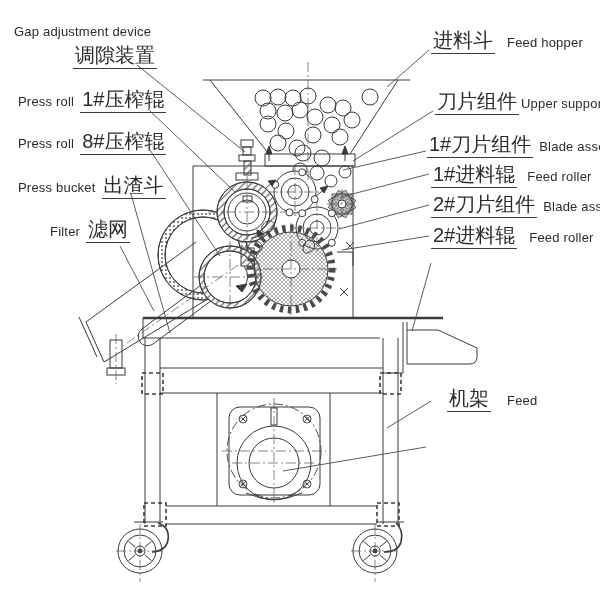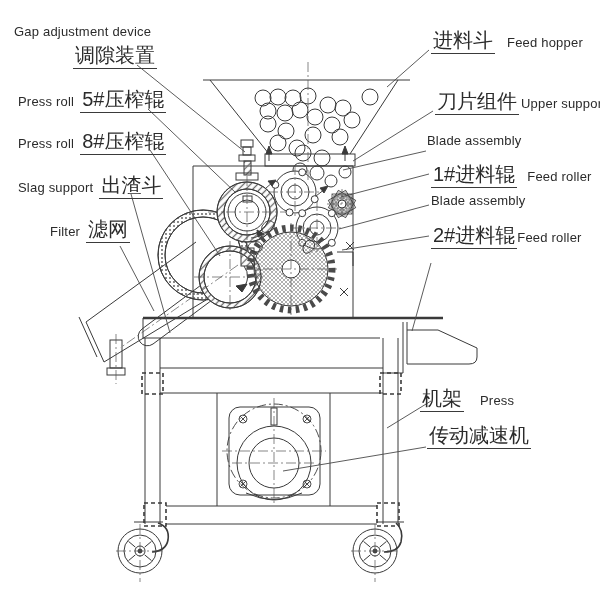--- a/index.html
+++ b/index.html
@@ -303,58 +303,57 @@
 
 <div class="lbl" style="left:14px;top:24px">
   <span class="en">Gap adjustment device</span>
 </div>
 <div class="lbl" style="left:73px;top:44px">
   <span class="zh">调隙装置</span>
 </div>
 
 <div class="lbl" style="left:18px;top:88px">
   <span class="en">Press roll</span>
-  <span class="zh">5#压榨辊</span>
+  <span class="zh">1#压榨辊</span>
 </div>
 <div class="lbl" style="left:18px;top:130px">
   <span class="en">Press roll</span>
   <span class="zh">8#压榨辊</span>
 </div>
 <div class="lbl" style="left:18px;top:174px">
-  <span class="en">Slag support</span>
+  <span class="en">Press bucket</span>
   <span class="zh">出渣斗</span>
 </div>
 <div class="lbl" style="left:50px;top:218px">
   <span class="en">Filter</span>
   <span class="zh">滤网</span>
 </div>
 
 <div class="lbl" style="left:431px;top:29px;gap:12px">
   <span class="zh">进料斗</span>
   <span class="en">Feed hopper</span>
 </div>
 <div class="lbl" style="left:435px;top:90px;gap:2px">
   <span class="zh">刀片组件</span>
   <span class="en">Upper support plate</span>
 </div>
 <div class="lbl" style="left:427px;top:133px">
+  <span class="zh">1#刀片组件</span>
   <span class="en">Blade assembly</span>
 </div>
 <div class="lbl" style="left:431px;top:163px;gap:10px">
   <span class="zh">1#进料辊</span>
   <span class="en">Feed roller</span>
 </div>
 <div class="lbl" style="left:431px;top:193px">
+  <span class="zh">2#刀片组件</span>
   <span class="en">Blade assembly</span>
 </div>
-<div class="lbl" style="left:431px;top:224px;gap:0">
+<div class="lbl" style="left:431px;top:224px;gap:12px">
   <span class="zh">2#进料辊</span>
   <span class="en">Feed roller</span>
 </div>
-<div class="lbl" style="left:420px;top:387px;gap:16px">
+<div class="lbl" style="left:447px;top:387px;gap:16px">
   <span class="zh">机架</span>
-  <span class="en">Press</span>
-</div>
-<div class="lbl" style="left:427px;top:424px">
-  <span class="zh">传动减速机</span>
+  <span class="en">Feed</span>
 </div>
 
 </div>
 
 </body></html>

